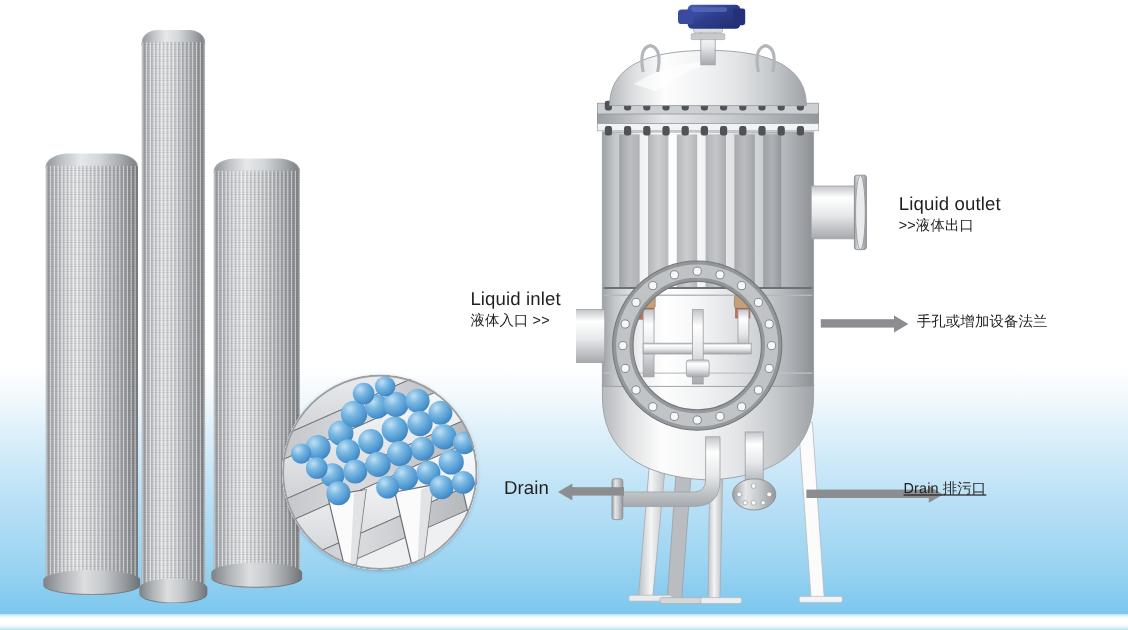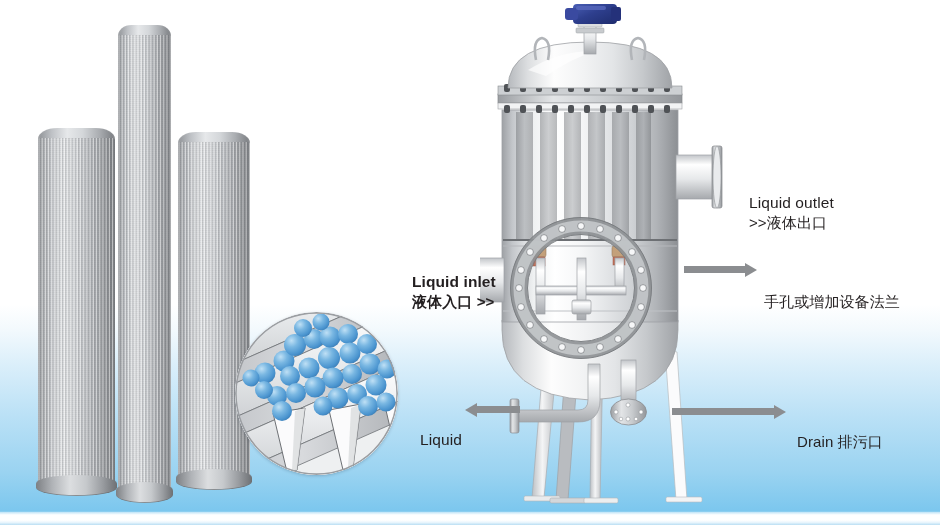--- a/index.html
+++ b/index.html
@@ -41,24 +41,23 @@
     background: linear-gradient(to bottom, #bfe4f7 0%, #ffffff 22%, #ffffff 62%, #eaf6fd 80%, #b9def3 100%);
   }
 
   
   .lbl {
     position: absolute;
     color: #231f20;
     line-height: 1.28;
     white-space: nowrap;
     letter-spacing: .1px;
-    margin-top: 32px;
   }
   .lbl .en { font-size: 15.5px; }
-  .lbl .cn { font-size: 15px; }
+  .lbl .cn { font-size: 12px; }
 
   .arrow {
     position: absolute;
     height: 7px;
     background: #8b8d90;
   }
   .arrow:after {
     content: "";
     position: absolute;
     top: 50%;
@@ -450,36 +449,36 @@
         <rect x="131" y="7" width="10" height="14" rx="2" fill="#24317a"></rect>
         <rect x="96" y="6" width="30" height="4" rx="2" fill="#5768bd" opacity="0.8"></rect>
       </g>
     </svg>
   </div>
 
   <div class="arrow right" style="left:684px; top:266px; width:62px;"></div>
   <div class="arrow left" style="left:476px; top:406px; width:44px;"></div>
   <div class="arrow right" style="left:672px; top:408px; width:103px;"></div>
 
-  <div class="lbl" style="left:412px; top:240px;font-weight:bold;">
+  <div class="lbl" style="left:392px; top:240px;">
     <div class="en">Liquid inlet</div>
     <div class="cn">液体入口 &gt;&gt;</div>
   </div>
 
   <div class="lbl" style="left:749px; top:161px;">
     <div class="en">Liquid outlet</div>
     <div class="cn">&gt;&gt;液体出口</div>
   </div>
 
   <div class="lbl" style="left:764px; top:254px; line-height:1.22;">
     <div class="cn" style="margin-top:7px;">手孔或增加设备法兰</div>
   </div>
 
   <div class="lbl" style="left:420px; top:398px;">
-    <div class="en">Liquid</div>
-  </div>
-
-  <div class="lbl" style="left:797px; top:400px;">
+    <div class="en">Drain</div>
+  </div>
+
+  <div class="lbl" style="left:753px; top:400px;text-decoration:underline;">
     <div class="cn">Drain 排污口</div>
   </div>
 
   <div class="bg-bottom-strip"></div>
 </div>
 
 </body></html>

